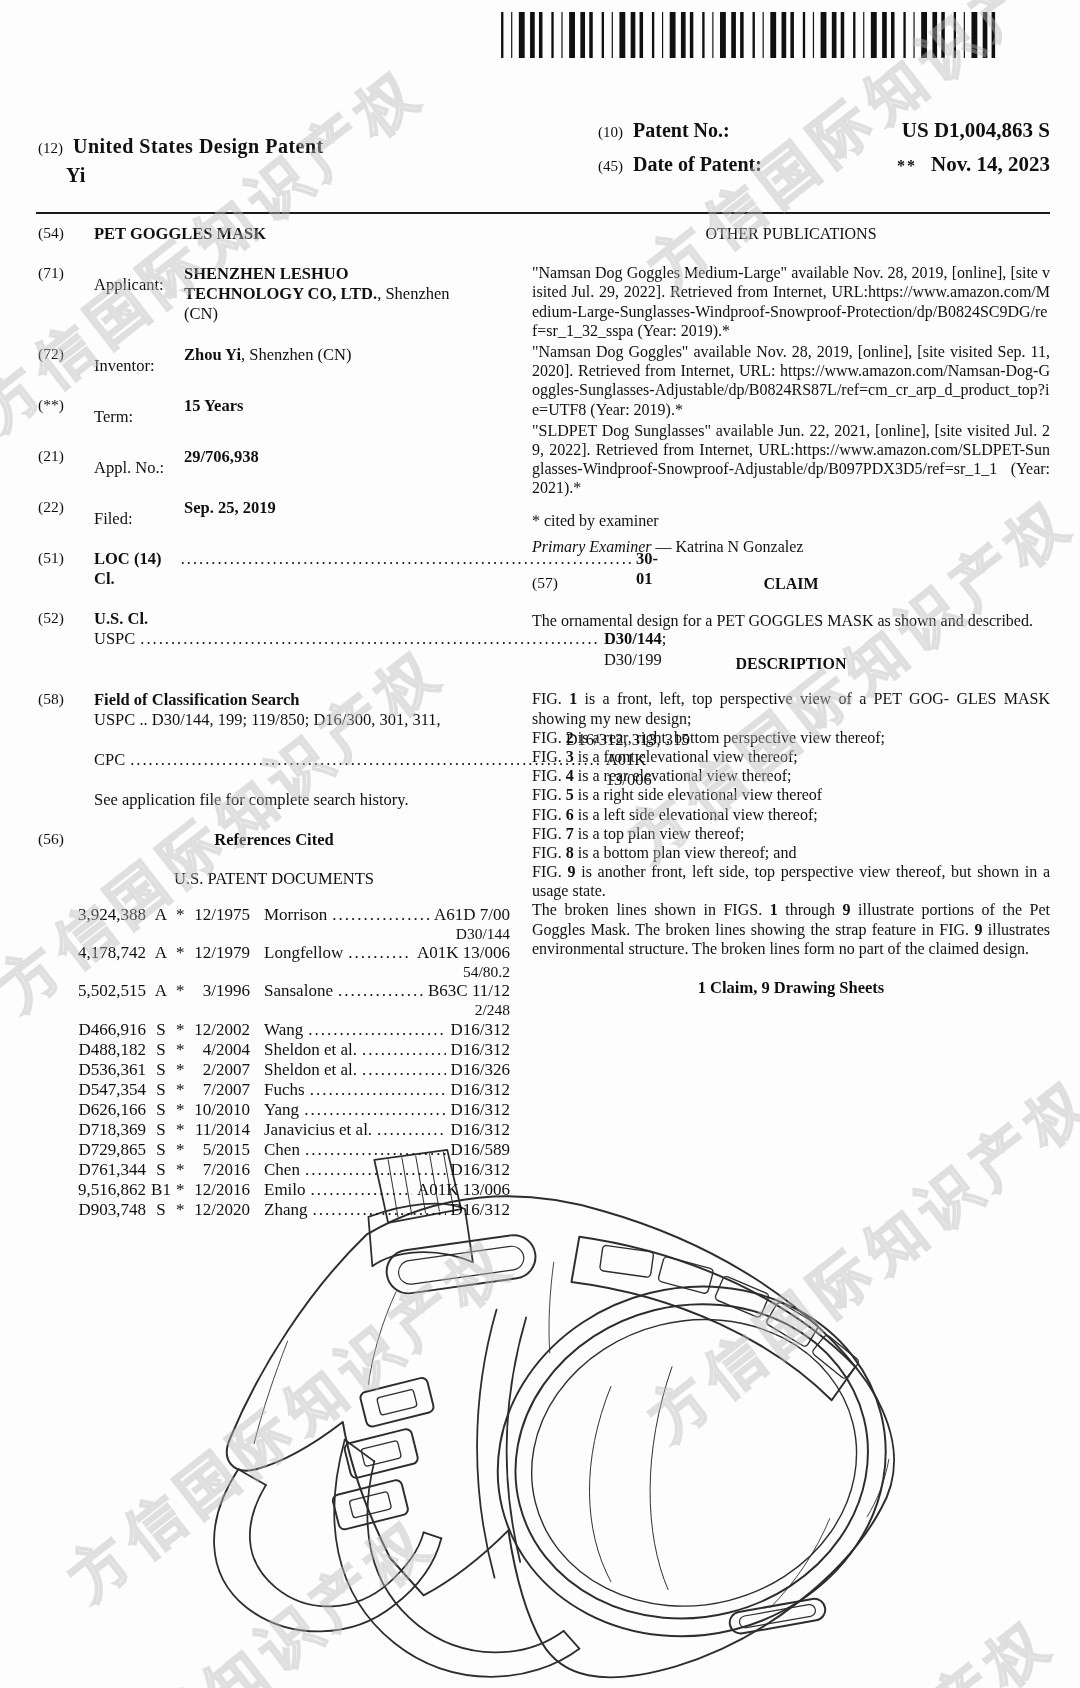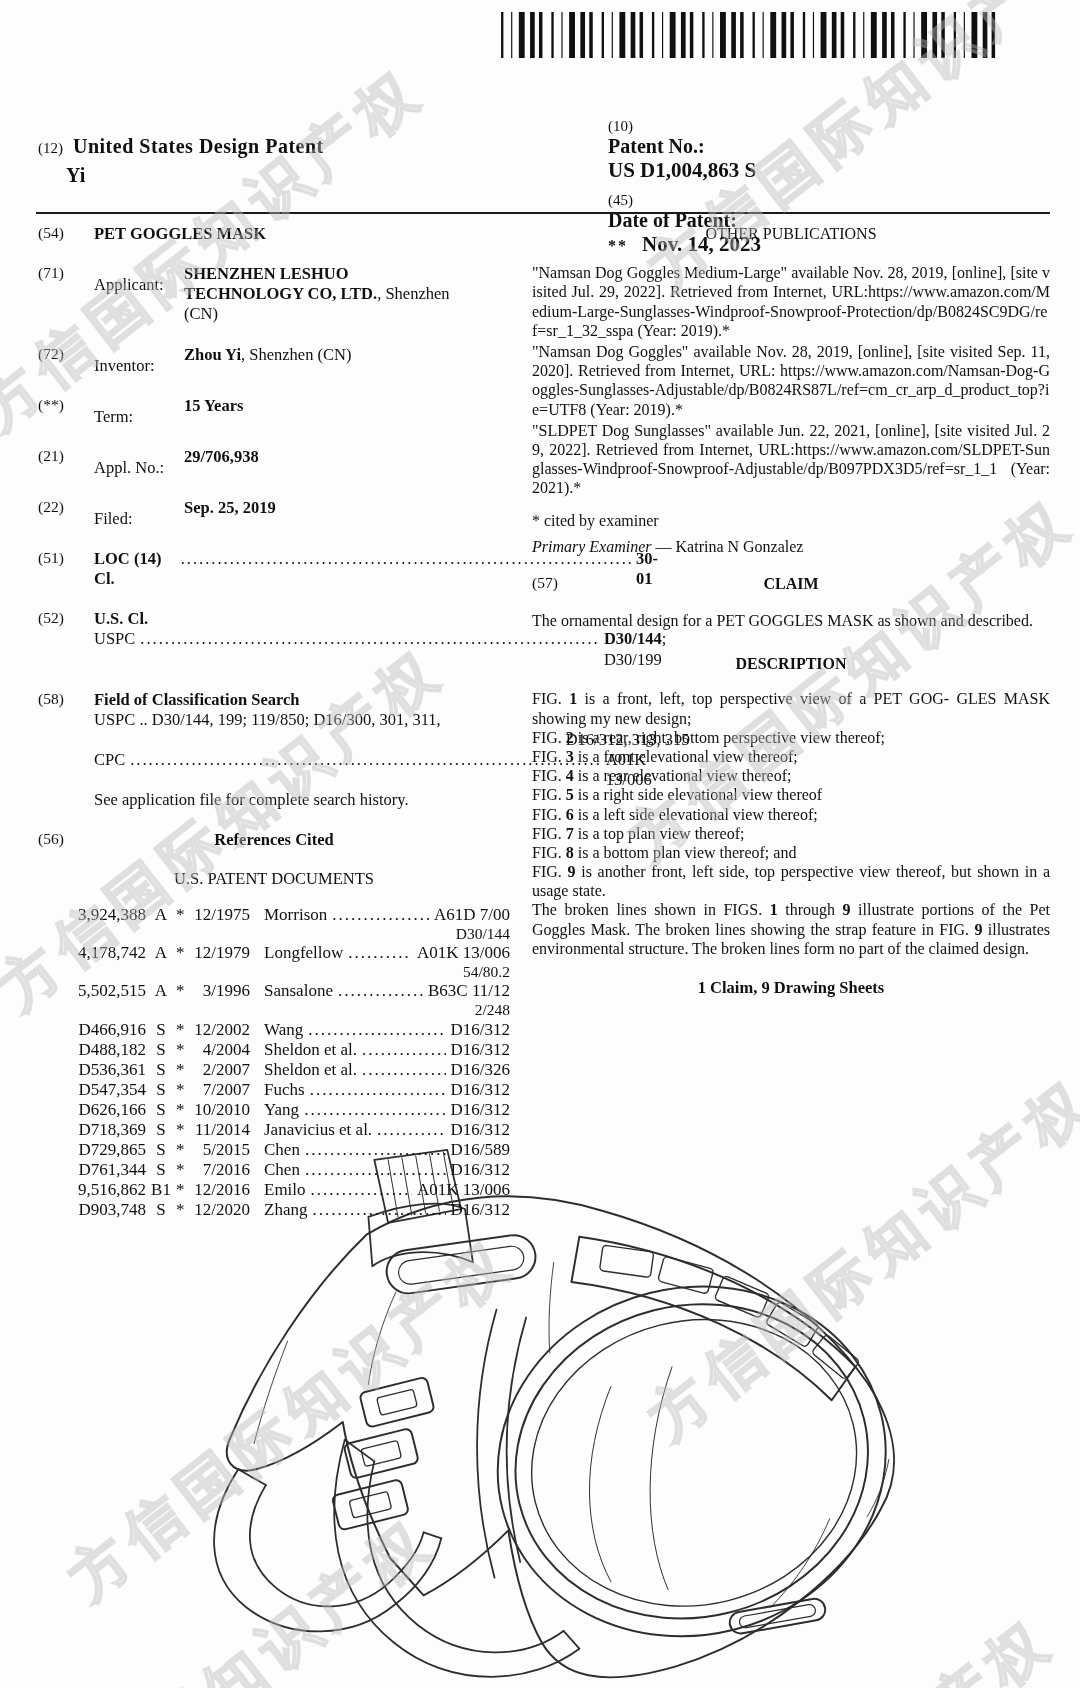--- a/index.html
+++ b/index.html
@@ -20,21 +20,21 @@
   .barcode-wrap svg { display:block; width:100%; height:46px; }
   .barcode-text { font-size:17px; letter-spacing:1px; margin-top:1px; }
   
   .hdr { position:absolute; left:38px; right:30px; top:118px; z-index:2; display:flex; justify-content:space-between; }
   .hdr-left { width:505px; }
   .kindrow { display:flex; align-items:baseline; }
   .code-sm { font-size:15px; flex:none; }
   .doc-title { font-size:20px; font-weight:bold; margin:17px 0 0 10px; letter-spacing:0.5px; white-space:nowrap; }
   .inventor-line { font-size:20px; font-weight:bold; margin:6px 0 0 28px; }
   .hdr-right { width:452px; }
-  .hr-row { display:flex; align-items:baseline; margin-bottom:9px;flex-direction:column; }
+  .hr-row { display:flex; align-items:baseline; margin-bottom:9px; }
   .hr-label { font-size:20px; font-weight:bold; margin-left:10px; white-space:nowrap; }
   .hr-val { flex:1; text-align:right; font-size:21px; font-weight:bold; white-space:nowrap; }
   .stars { font-size:16px; font-weight:bold; letter-spacing:2px; margin-right:14px; }
   .rule { position:absolute; left:36px; right:30px; top:204px; border:none; border-top:2.5px solid #1a1a1a; z-index:2; }
   
   .cols { position:absolute; left:38px; right:30px; top:224px; display:flex; gap:22px; z-index:2; }
   .col-l { width:472px; flex:none; font-size:16.5px; line-height:1.22; }
   .col-r { flex:1; font-size:16px; line-height:1.2; }
   .field { display:flex; margin-bottom:20px; }
   .fcode { width:56px; flex:none; font-size:15.5px; }

